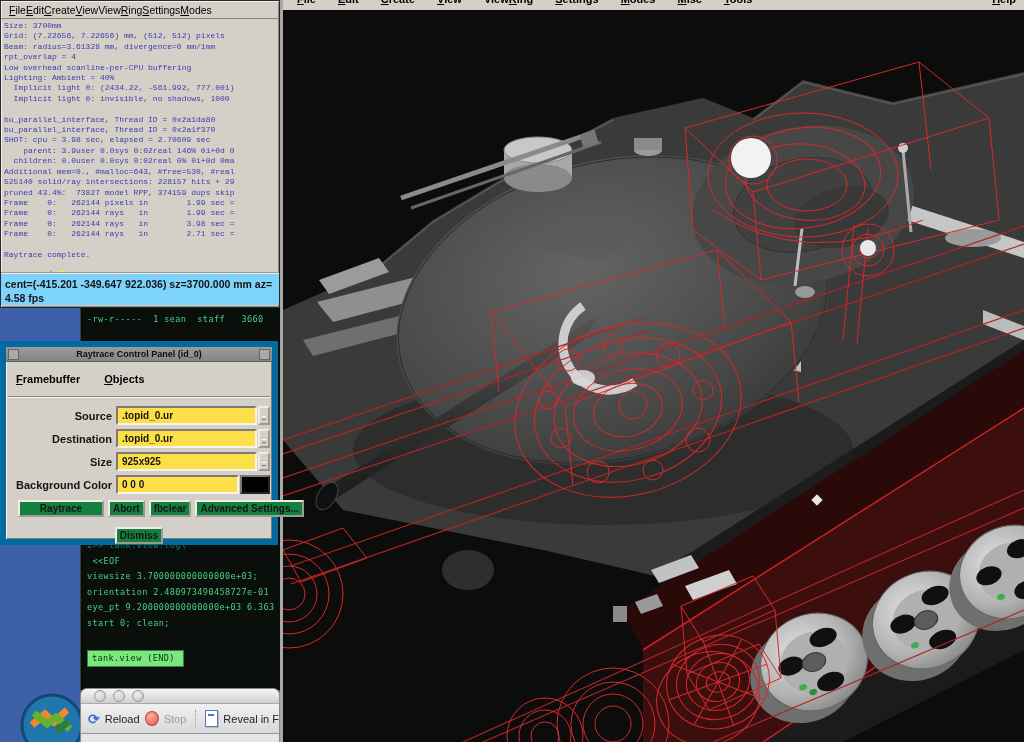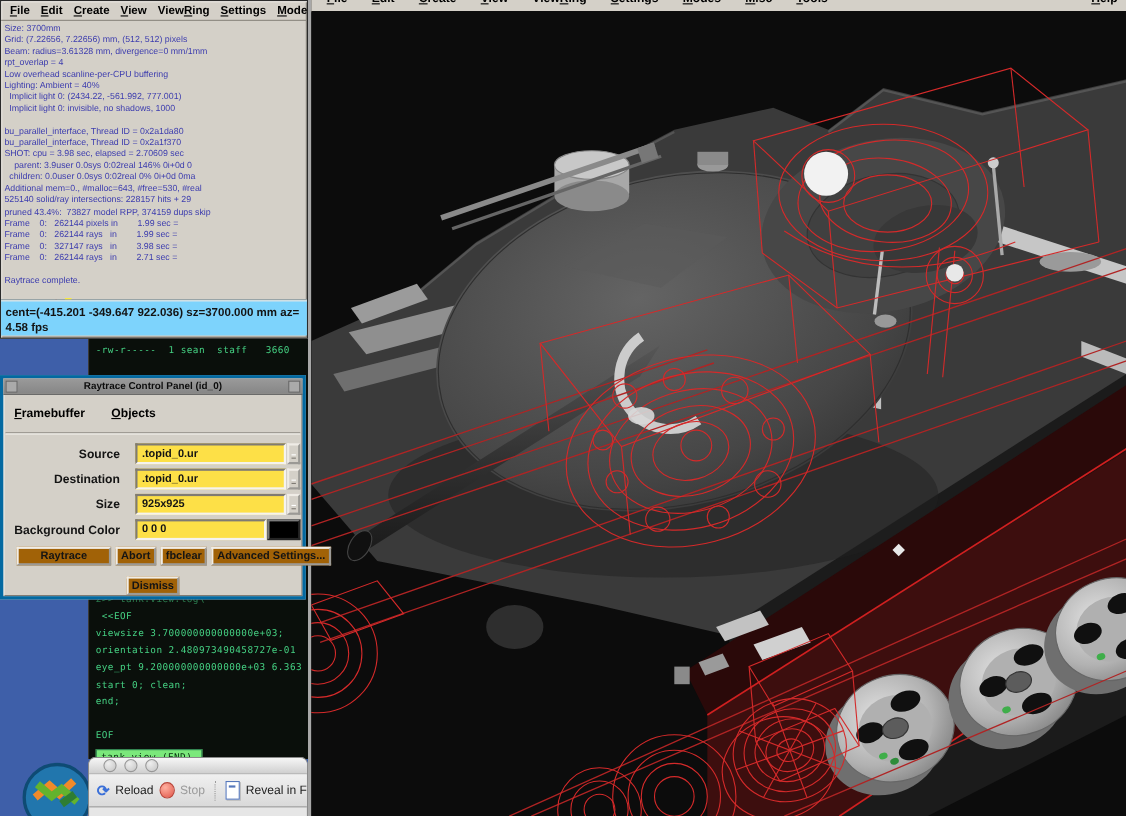--- a/index.html
+++ b/index.html
@@ -20,25 +20,25 @@
   #gfx-menu-inner .menu-item:last-child{margin-left:auto}
   #gfx-canvas{position:absolute;left:0;top:10px;width:741px;height:732px}
 
   .menu-item{cursor:default}
   .menu-item u{text-decoration:underline}
 
   
   #console-win{left:0;top:0;width:280px;height:308px;background:#d4d0c8;z-index:5;
                border:1px solid #2a2a2a;box-sizing:border-box;
                box-shadow:inset 1px 1px 0 #f2efe9, inset -1px -1px 0 #8b877f}
-  #console-menubar{height:17px;display:flex;gap:10px;align-items:center;padding-left:8px;
-                   font-weight:bold;font-size:10.5px;border-bottom:1px solid #8b877f;
+  #console-menubar{height:17px;display:flex;align-items:center;padding-left:8px;
+                   font-weight:normal;font-size:10.5px;border-bottom:1px solid #8b877f;
                    white-space:nowrap;overflow:hidden}
   #console-text{height:251px;overflow:hidden;padding:2px 0 0 3px}
-  .cline{font-family:Liberation Sans, sans-serif;font-size:8px;line-height:10.4px;
+  .cline{font-family:Liberation Mono, monospace;font-size:8px;line-height:10.4px;
          color:#3c3cae;white-space:pre;overflow:hidden}
   .prompt-line{font-family:"DejaVu Sans Mono",monospace;font-size:8px;line-height:10.4px;white-space:pre}
   .prompt{color:#b43232}
   .cursor{display:inline-block;width:6px;height:8px;background:#ffee33;margin-left:2px;vertical-align:-1px}
   #console-status{border-top:2px groove #efece6;background:#7dd3fc;padding:3px 4px 0 4px;
                   font-weight:bold;font-size:10.5px;color:#141414;line-height:14px;
                   white-space:nowrap;overflow:hidden}
 
   
   #terminal-win{left:80px;top:294px;width:200px;height:396px;background:#0a0f0b;z-index:2;
@@ -47,43 +47,43 @@
          color:#45d183;letter-spacing:.4px;white-space:pre;padding-left:6px;overflow:hidden}
   .tline.dim{opacity:.55}
   #term-ls{position:absolute;top:2px;left:0;right:0}
   #term-script{position:absolute;top:244px;left:0;right:0}
   .term-status{display:inline-block;background:#7be87b;color:#06300f;font-family:"DejaVu Sans Mono",monospace;
                font-size:8.5px;line-height:13px;letter-spacing:.4px;margin-left:6px;padding:1px 8px 1px 4px;
                border:1px solid #2e7d4f}
 
   
   #rt-panel{left:0;top:341px;width:278px;height:204px;background:#d4d0c8;z-index:6;
-            border:3px solid #0369a1;box-sizing:border-box;
+            border:6px solid #0369a1;box-sizing:border-box;
             box-shadow:inset 1px 1px 0 #f5f3ef, inset -1px -1px 0 #7f7b74}
   #rt-titlebar{height:14px;background:linear-gradient(#9a9a9a,#868686);position:relative;
                display:flex;align-items:center;justify-content:center;
                font-size:9px;font-weight:bold;color:#0d0d0d;border-bottom:1px solid #5f5f5f}
   .tb-box{position:absolute;top:2px;width:9px;height:9px;background:#aaa;border:1px solid #666}
   .tb-box.l{left:2px}.tb-box.r{right:2px}
   #rt-menubar{height:34px;display:flex;gap:24px;align-items:center;padding-left:10px;
               font-weight:bold;font-size:11px}
   .groove{height:0;border-top:1px solid #8b877f;border-bottom:1px solid #f5f3ef;margin:0 2px}
   #rt-fields{padding:6px 2px 0 0}
   .field-row{display:flex;align-items:center;height:23px}
-  .field-label{width:106px;text-align:right;font-weight:bold;font-size:11px;padding-right:14px;color:#141414}
+  .field-label{width:106px;text-align:right;font-weight:bold;font-size:11px;padding-right:4px;color:#141414}
   .entry{flex:1;height:15px;background:#fde047;border:2px solid;border-color:#7f7b74 #f5f3ef #f5f3ef #7f7b74;
          display:flex;align-items:center;font-weight:bold;font-size:10px;padding-left:4px;color:#141414;
          white-space:nowrap;overflow:hidden}
   .entry-arrow{width:12px;height:19px;background:#d4d0c8;border:2px outset #efece6;box-sizing:border-box;
                margin-left:1px;position:relative}
   .entry-arrow::after{content:"";position:absolute;left:2px;right:2px;top:8px;height:2px;
                       border-top:1px solid #fff;border-bottom:1px solid #7f7b74}
   .swatch{width:30px;height:19px;background:#000;border:2px outset #7a7a7a;box-sizing:border-box;margin-left:1px}
   #rt-buttons{display:flex;gap:4px;padding:4px 1px 0 12px}
-  .mbtn{background:#a16207;border:2px outset #f0ede7;font-weight:bold;font-size:10px;
+  .mbtn{background:#15803d;border:2px outset #f0ede7;font-weight:bold;font-size:10px;
         font-family:"Liberation Sans",sans-serif;padding:1px 3px;white-space:nowrap;color:#141414}
   #rt-dismiss-row{text-align:center;padding-top:8px}
 
   
   #browser-win{left:80px;top:688px;width:200px;height:54px;z-index:4;
                border:1px solid #8a8a8a;border-bottom:none;border-radius:7px 7px 0 0;
                background:#e6e6e6;box-sizing:border-box;overflow:hidden}
   #br-title{height:14px;display:flex;gap:7px;align-items:center;padding-left:13px;
             background:linear-gradient(#f6f6f6,#cfcfcf);border-bottom:1px solid #aaa}
   .tl-circle{width:10px;height:10px;border-radius:50%;background:radial-gradient(circle at 35% 30%,#eee,#c4c4c4);
@@ -363,23 +363,21 @@
       <div class="tline">-rw-r-----  1 sean  staff   3660</div>
     </div>
   <div id="term-script">
     <div id="term-script-lines">
         <div class="tline dim">2&gt;&gt; tank.view.log\</div>
         <div class="tline"> &lt;&lt;EOF</div>
         <div class="tline">viewsize 3.700000000000000e+03;</div>
         <div class="tline">orientation 2.480973490458727e-01</div>
         <div class="tline">eye_pt 9.200000000000000e+03 6.363</div>
         <div class="tline">start 0; clean;</div>
-        <div class="tline">end;</div>
         <div class="tline"> </div>
-        <div class="tline">EOF</div>
       </div>
     <span class="term-status">tank.view (END)</span>
   </div>
 </div>
 
 <div id="console-win" class="abs">
   <div id="console-menubar" class="menubar">
       <span class="menu-item"><u>F</u>ile</span>
       <span class="menu-item"><u>E</u>dit</span>
       <span class="menu-item"><u>C</u>reate</span>
@@ -402,21 +400,21 @@
         <div class="cline">bu_parallel_interface, Thread ID = 0x2a1da80</div>
         <div class="cline">bu_parallel_interface, Thread ID = 0x2a1f370</div>
         <div class="cline">SHOT: cpu = 3.98 sec, elapsed = 2.70609 sec</div>
         <div class="cline">    parent: 3.9user 0.0sys 0:02real 146% 0i+0d 0</div>
         <div class="cline">  children: 0.0user 0.0sys 0:02real 0% 0i+0d 0ma</div>
         <div class="cline">Additional mem=0., #malloc=643, #free=530, #real</div>
         <div class="cline">525140 solid/ray intersections: 228157 hits + 29</div>
         <div class="cline">pruned 43.4%:  73827 model RPP, 374159 dups skip</div>
         <div class="cline">Frame    0:   262144 pixels in        1.99 sec =</div>
         <div class="cline">Frame    0:   262144 rays   in        1.99 sec =</div>
-        <div class="cline">Frame    0:   327147 rays   in        3.98 sec =</div>
+        <div class="cline">Frame    0:   262144 rays   in        3.98 sec =</div>
         <div class="cline">Frame    0:   262144 rays   in        2.71 sec =</div>
         <div class="cline"> </div>
         <div class="cline">Raytrace complete.</div>
       </div>
     <div class="prompt-line">
       <span class="prompt">mged&gt;</span><span class="cursor"></span>
     </div>
   </div>
   <div id="console-status">
     <div>cent=(-415.201 -349.647 922.036) sz=3700.000  mm  az=</div>

